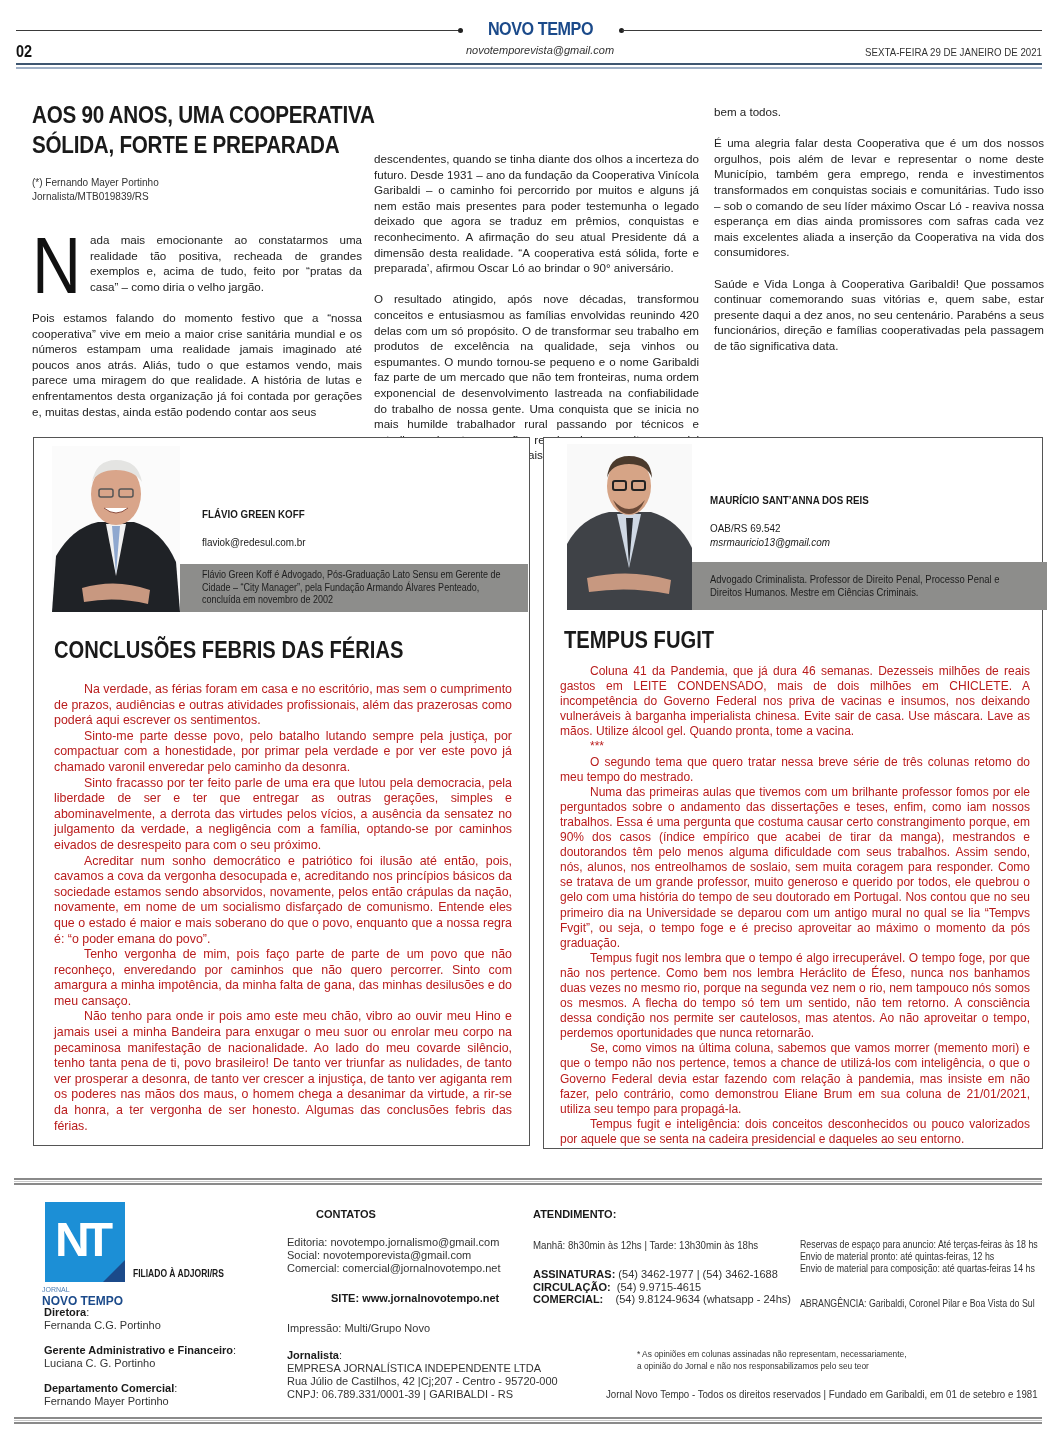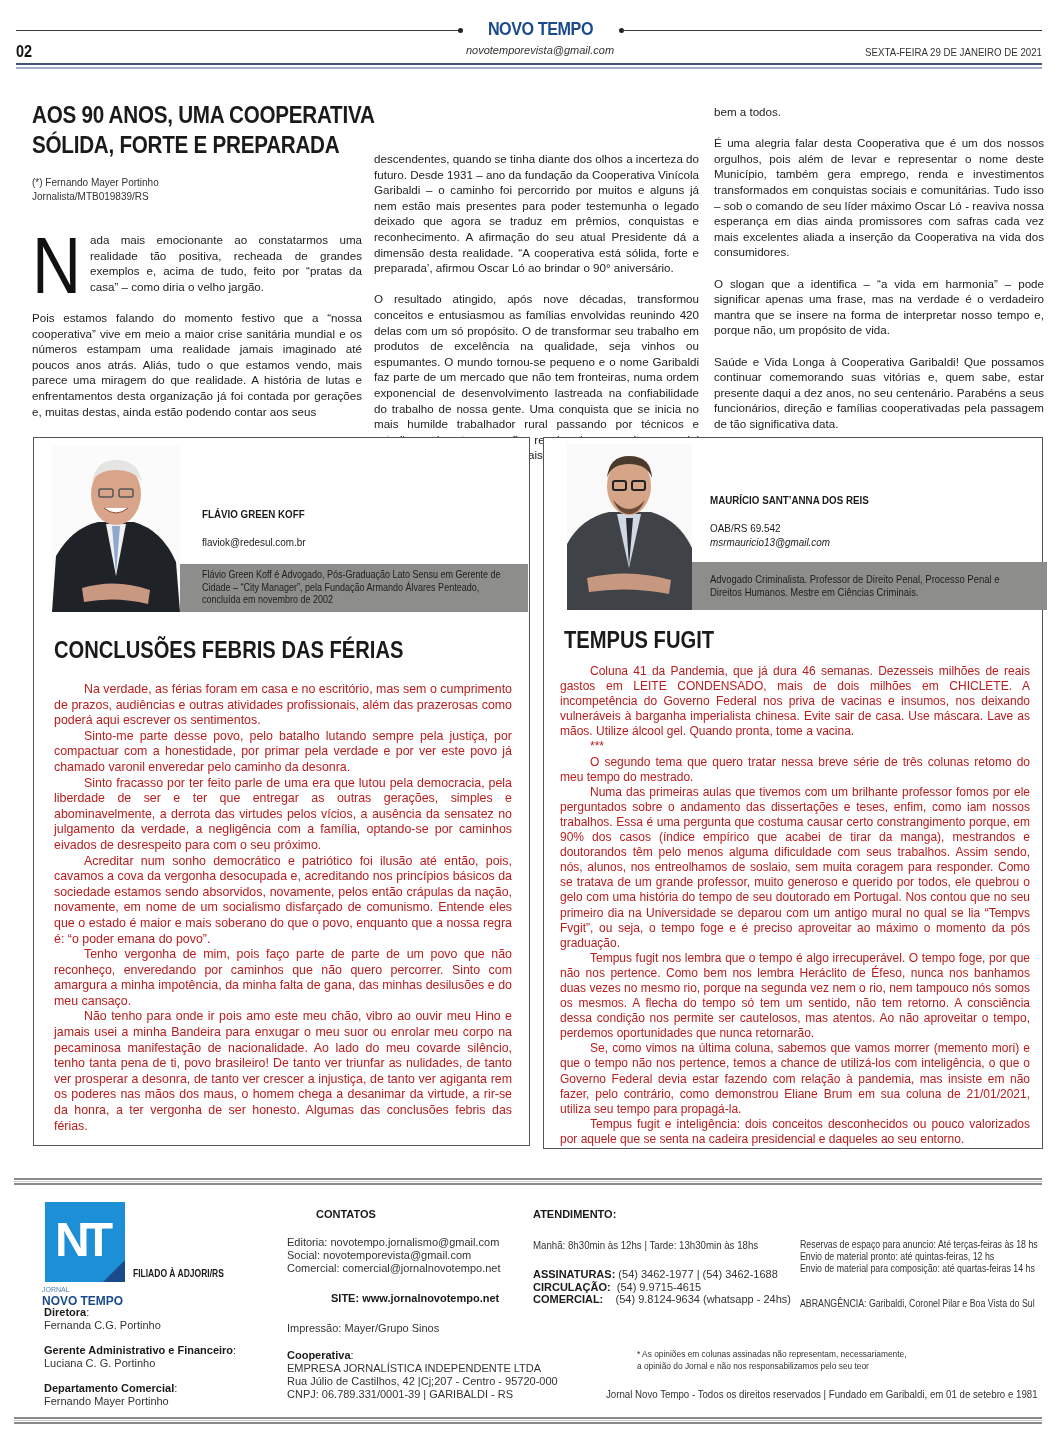--- a/index.html
+++ b/index.html
@@ -92,21 +92,20 @@
   <p><span class="dropcap">N</span><span>ada mais emocionante ao constatarmos uma realidade tão positiva, recheada de grandes exemplos e, acima de tudo, feito por “pratas da casa” – como diria o velho jargão.</span></p>
   <p>Pois estamos falando do momento festivo que a “nossa cooperativa” vive em meio a maior crise sanitária mundial e os números estampam uma realidade jamais imaginado até poucos anos atrás. Aliás, tudo o que estamos vendo, mais parece uma miragem do que realidade. A história de lutas e enfrentamentos desta organização já foi contada por gerações e, muitas destas, ainda estão podendo contar aos seus</p>
 </div>
 <div class="col col2">
   <p>descendentes, quando se tinha diante dos olhos a incerteza do futuro. Desde 1931 – ano da fundação da Cooperativa Vinícola Garibaldi – o caminho foi percorrido por muitos e alguns já nem estão mais presentes para poder testemunha o legado deixado que agora se traduz em prêmios, conquistas e reconhecimento. A afirmação do seu atual Presidente dá a dimensão desta realidade. “A cooperativa está sólida, forte e preparada’, afirmou Oscar Ló ao brindar o 90° aniversário.</p>
   <p>O resultado atingido, após nove décadas, transformou conceitos e entusiasmou as famílias envolvidas reunindo 420 delas com um só propósito. O de transformar seu trabalho em produtos de excelência na qualidade, seja vinhos ou espumantes. O mundo tornou-se pequeno e o nome Garibaldi faz parte de um mercado que não tem fronteiras, numa ordem exponencial de desenvolvimento lastreada na confiabilidade do trabalho de nossa gente. Uma conquista que se inicia no mais humilde trabalhador rural passando por técnicos e estudiosos do setor e, por fim, recebendo o conceito comercial na colocação dos produtos finais que fazem</p>
 </div>
 <div class="col col3">
   <p>bem a todos.</p>
   <p>É uma alegria falar desta Cooperativa que é um dos nossos orgulhos, pois além de levar e representar o nome deste Município, também gera emprego, renda e investimentos transformados em conquistas sociais e comunitárias. Tudo isso – sob o comando de seu líder máximo Oscar Ló - reaviva nossa esperança em dias ainda promissores com safras cada vez mais excelentes aliada a inserção da Cooperativa na vida dos consumidores.</p>
-  <p>O slogan que a identifica – “a vida em harmonia” – pode significar apenas uma frase, mas na verdade é o verdadeiro mantra que se insere na forma de interpretar nosso tempo e, porque não, um propósito de vida.</p>
   <p>Saúde e Vida Longa à Cooperativa Garibaldi! Que possamos continuar comemorando suas vitórias e, quem sabe, estar presente daqui a dez anos, no seu centenário. Parabéns a seus funcionários, direção e famílias cooperativadas pela passagem de tão significativa data.</p>
 </div>
 
 <div class="box left">
   <div class="author-band"></div>
   <div class="photo">
     <svg width="128" height="166" viewBox="0 0 128 166">
       <rect x="0" y="0" width="128" height="166" fill="#fbfbfb"></rect>
       <path d="M4 110 Q20 82 46 76 L82 76 Q110 84 124 116 L128 166 L0 166 Z" fill="#1f2226"></path>
       <path d="M54 78 L64 130 L74 78 Z" fill="#f1f1f1"></path>
@@ -188,23 +187,23 @@
   <span>Fernando Mayer Portinho</span>
 </div>
 
 <div class="ft" style="top:1208px;left:287px;margin-left:29px;"><b>CONTATOS</b></div>
 <div class="ft" style="top:1236px;left:287px;">
   <div>Editoria: novotempo.jornalismo@gmail.com</div>
   <div>Social: novotemporevista@gmail.com</div>
   <div>Comercial: comercial@jornalnovotempo.net</div>
 </div>
 <div class="ft" style="top:1292px;left:287px;margin-left:44px;"><b>SITE: www.jornalnovotempo.net</b></div>
-<div class="ft" style="top:1322px;left:287px;">Impressão: Mayer/Grupo Sinos</div>
+<div class="ft" style="top:1322px;left:287px;">Impressão: Multi/Grupo Novo</div>
 <div class="ft" style="top:1349px;left:287px;">
-  <b>Cooperativa</b>:<br>
+  <b>Jornalista</b>:<br>
   <span>EMPRESA JORNALÍSTICA INDEPENDENTE LTDA</span><br>
   <span>Rua Júlio de Castilhos, 42 |Cj;207 - Centro - 95720-000</span><br>
   <span>CNPJ: 06.789.331/0001-39 | GARIBALDI - RS</span>
 </div>
 
 <div class="ft" style="top:1208px;left:533px;"><b>ATENDIMENTO:</b></div>
 <div class="ft narrow" style="top:1239px;left:533px;">Manhã: 8h30min às 12hs | Tarde: 13h30min às 18hs</div>
 <div class="ft" style="top:1268px;left:533px;line-height:12.5px;">
   <div><b>ASSINATURAS:</b> <span>(54) 3462-1977 | (54) 3462-1688</span></div>
   <div><b>CIRCULAÇÃO:</b>&nbsp; <span>(54) 9.9715-4615</span></div>

